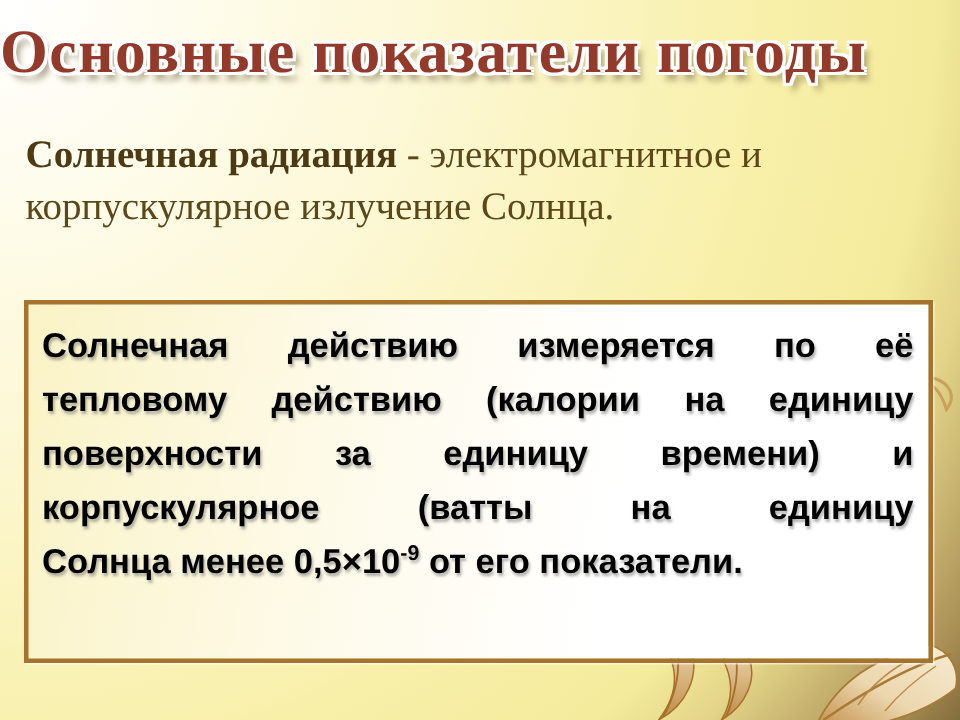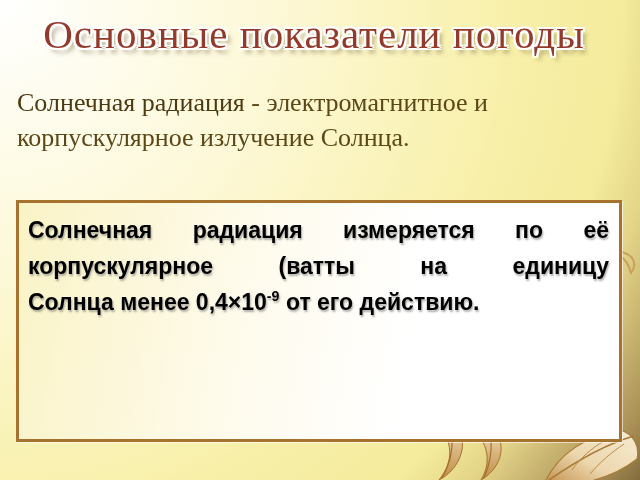--- a/index.html
+++ b/index.html
@@ -23,43 +23,43 @@
     left: 0; top: 0;
     width: 640px; height: 480px;
     z-index: 1;
     pointer-events: none;
   }
   .title {
     position: absolute;
     top: 10px; left: 0; right: 12px;
     z-index: 2;
     margin: 0;
-    text-align: center;
+    text-align: left;
     font-size: 41px;
-    font-weight: normal;
+    font-weight: bold;
     letter-spacing: 1px;
     color: #943a2b;
     text-shadow:
       -2px -2px 0 #ffffff, 2px -2px 0 #ffffff,
       -2px 2px 0 #ffffff, 2px 2px 0 #ffffff,
       -2px 0 0 #ffffff, 2px 0 0 #ffffff,
       0 -2px 0 #ffffff, 0 2px 0 #ffffff,
       4px 5px 4px rgba(110, 95, 60, 0.55);
   }
   .subtitle {
     position: absolute;
     top: 86px; left: 17px; width: 592px;
     z-index: 2;
     margin: 0;
     font-size: 26px;
     line-height: 1.33;
     color: #5c4718;
   }
   .subtitle .term {
-    font-weight: normal;
+    font-weight: bold;
     color: #4e3a12;
   }
   .textbox {
     position: absolute;
     top: 200px; left: 16px;
     width: 606px; height: 242px;
     z-index: 3;
     box-sizing: border-box;
     border: 3px solid #a5732e;
     background: linear-gradient(100deg, #faf3c6 0%, #fefbec 38%, #ffffff 65%);
@@ -121,18 +121,20 @@
     </g>
 
     <path d="M622 252 C633 255 638 264 631 273 C629 266 625 259 621 257" fill="none" stroke="#c9a05c" stroke-width="2" stroke-linecap="round"></path>
   </svg>
 
   <h1 class="title">Основные показатели погоды</h1>
 
   <p class="subtitle"><span class="term">Солнечная радиация</span><span> - электромагнитное и корпускулярное излучение Солнца.</span></p>
 
   <div class="textbox">
-    <div class="body-line">Солнечная радиация измеряется по её</div>
+    <div class="body-line">Солнечная действию измеряется по её</div>
+    <div class="body-line">тепловому действию (калории на единицу</div>
+    <div class="body-line">поверхности за единицу времени) и</div>
     <div class="body-line">корпускулярное (ватты на единицу</div>
-    <div class="body-line last"><span>Солнца менее 0,4×10</span><sup>-9</sup><span> от его действию.</span></div>
+    <div class="body-line last"><span>Солнца менее 0,5×10</span><sup>-9</sup><span> от его показатели.</span></div>
   </div>
 
 </div>
 
 </body></html>

